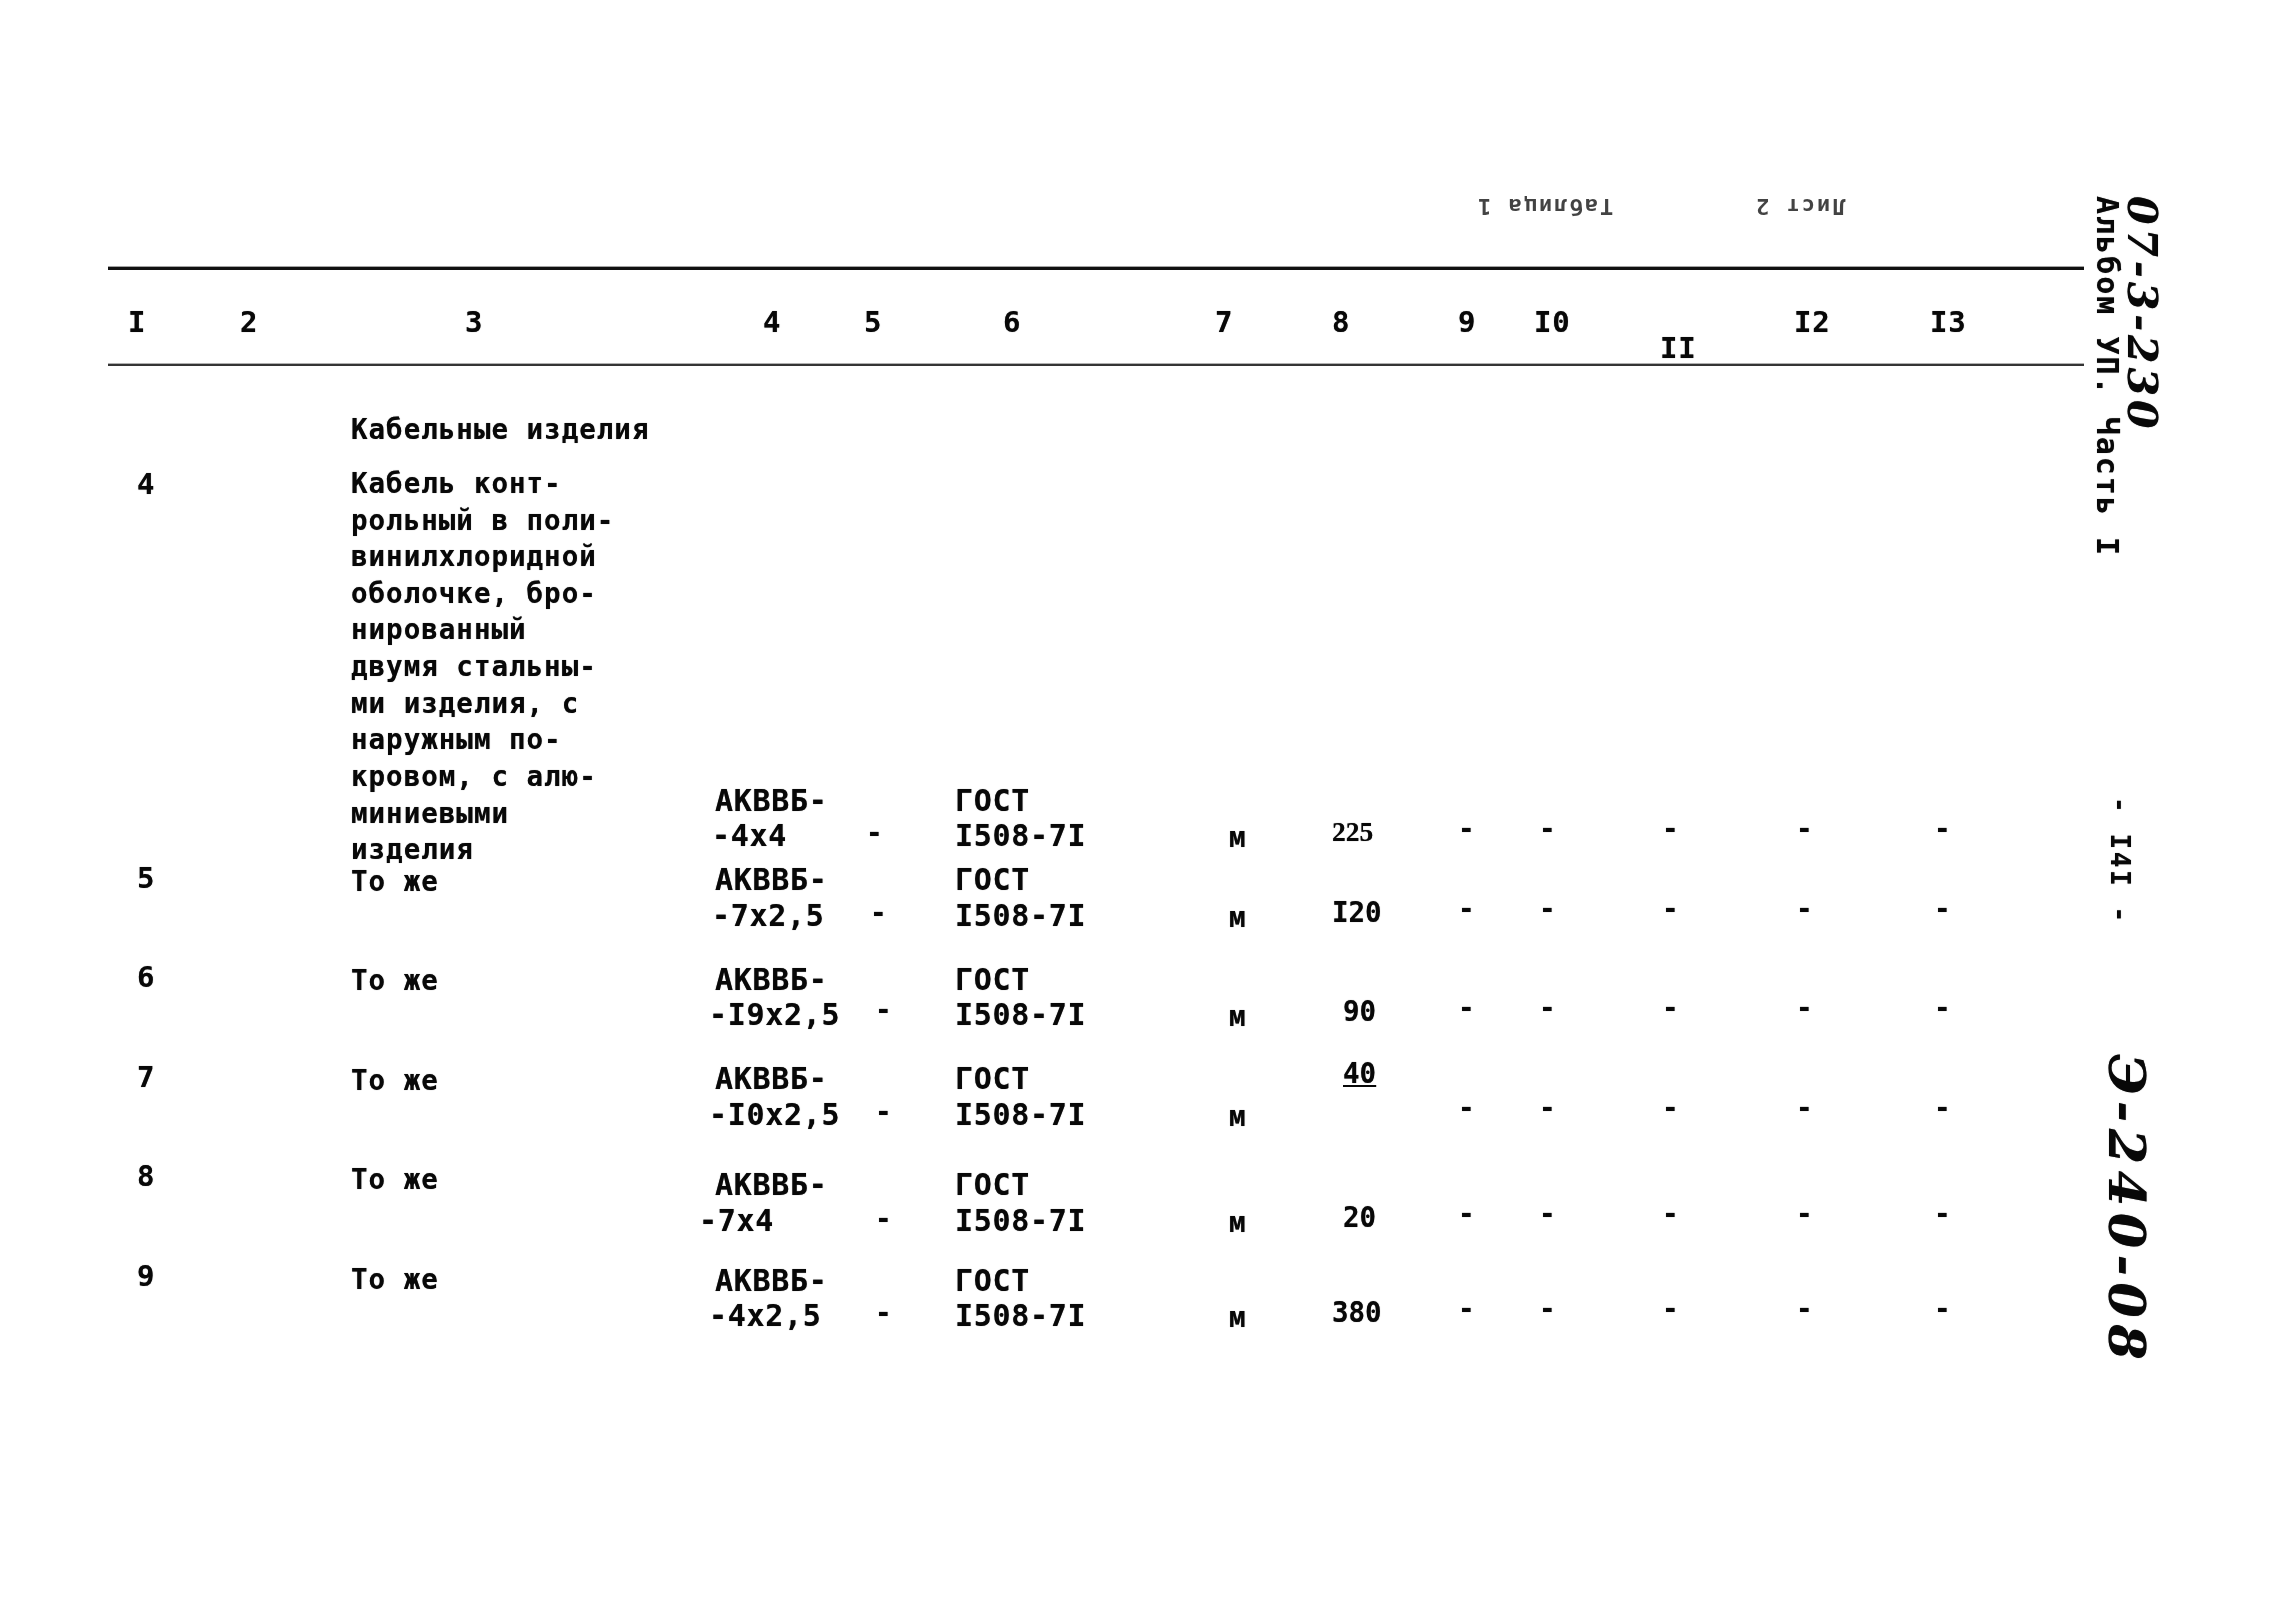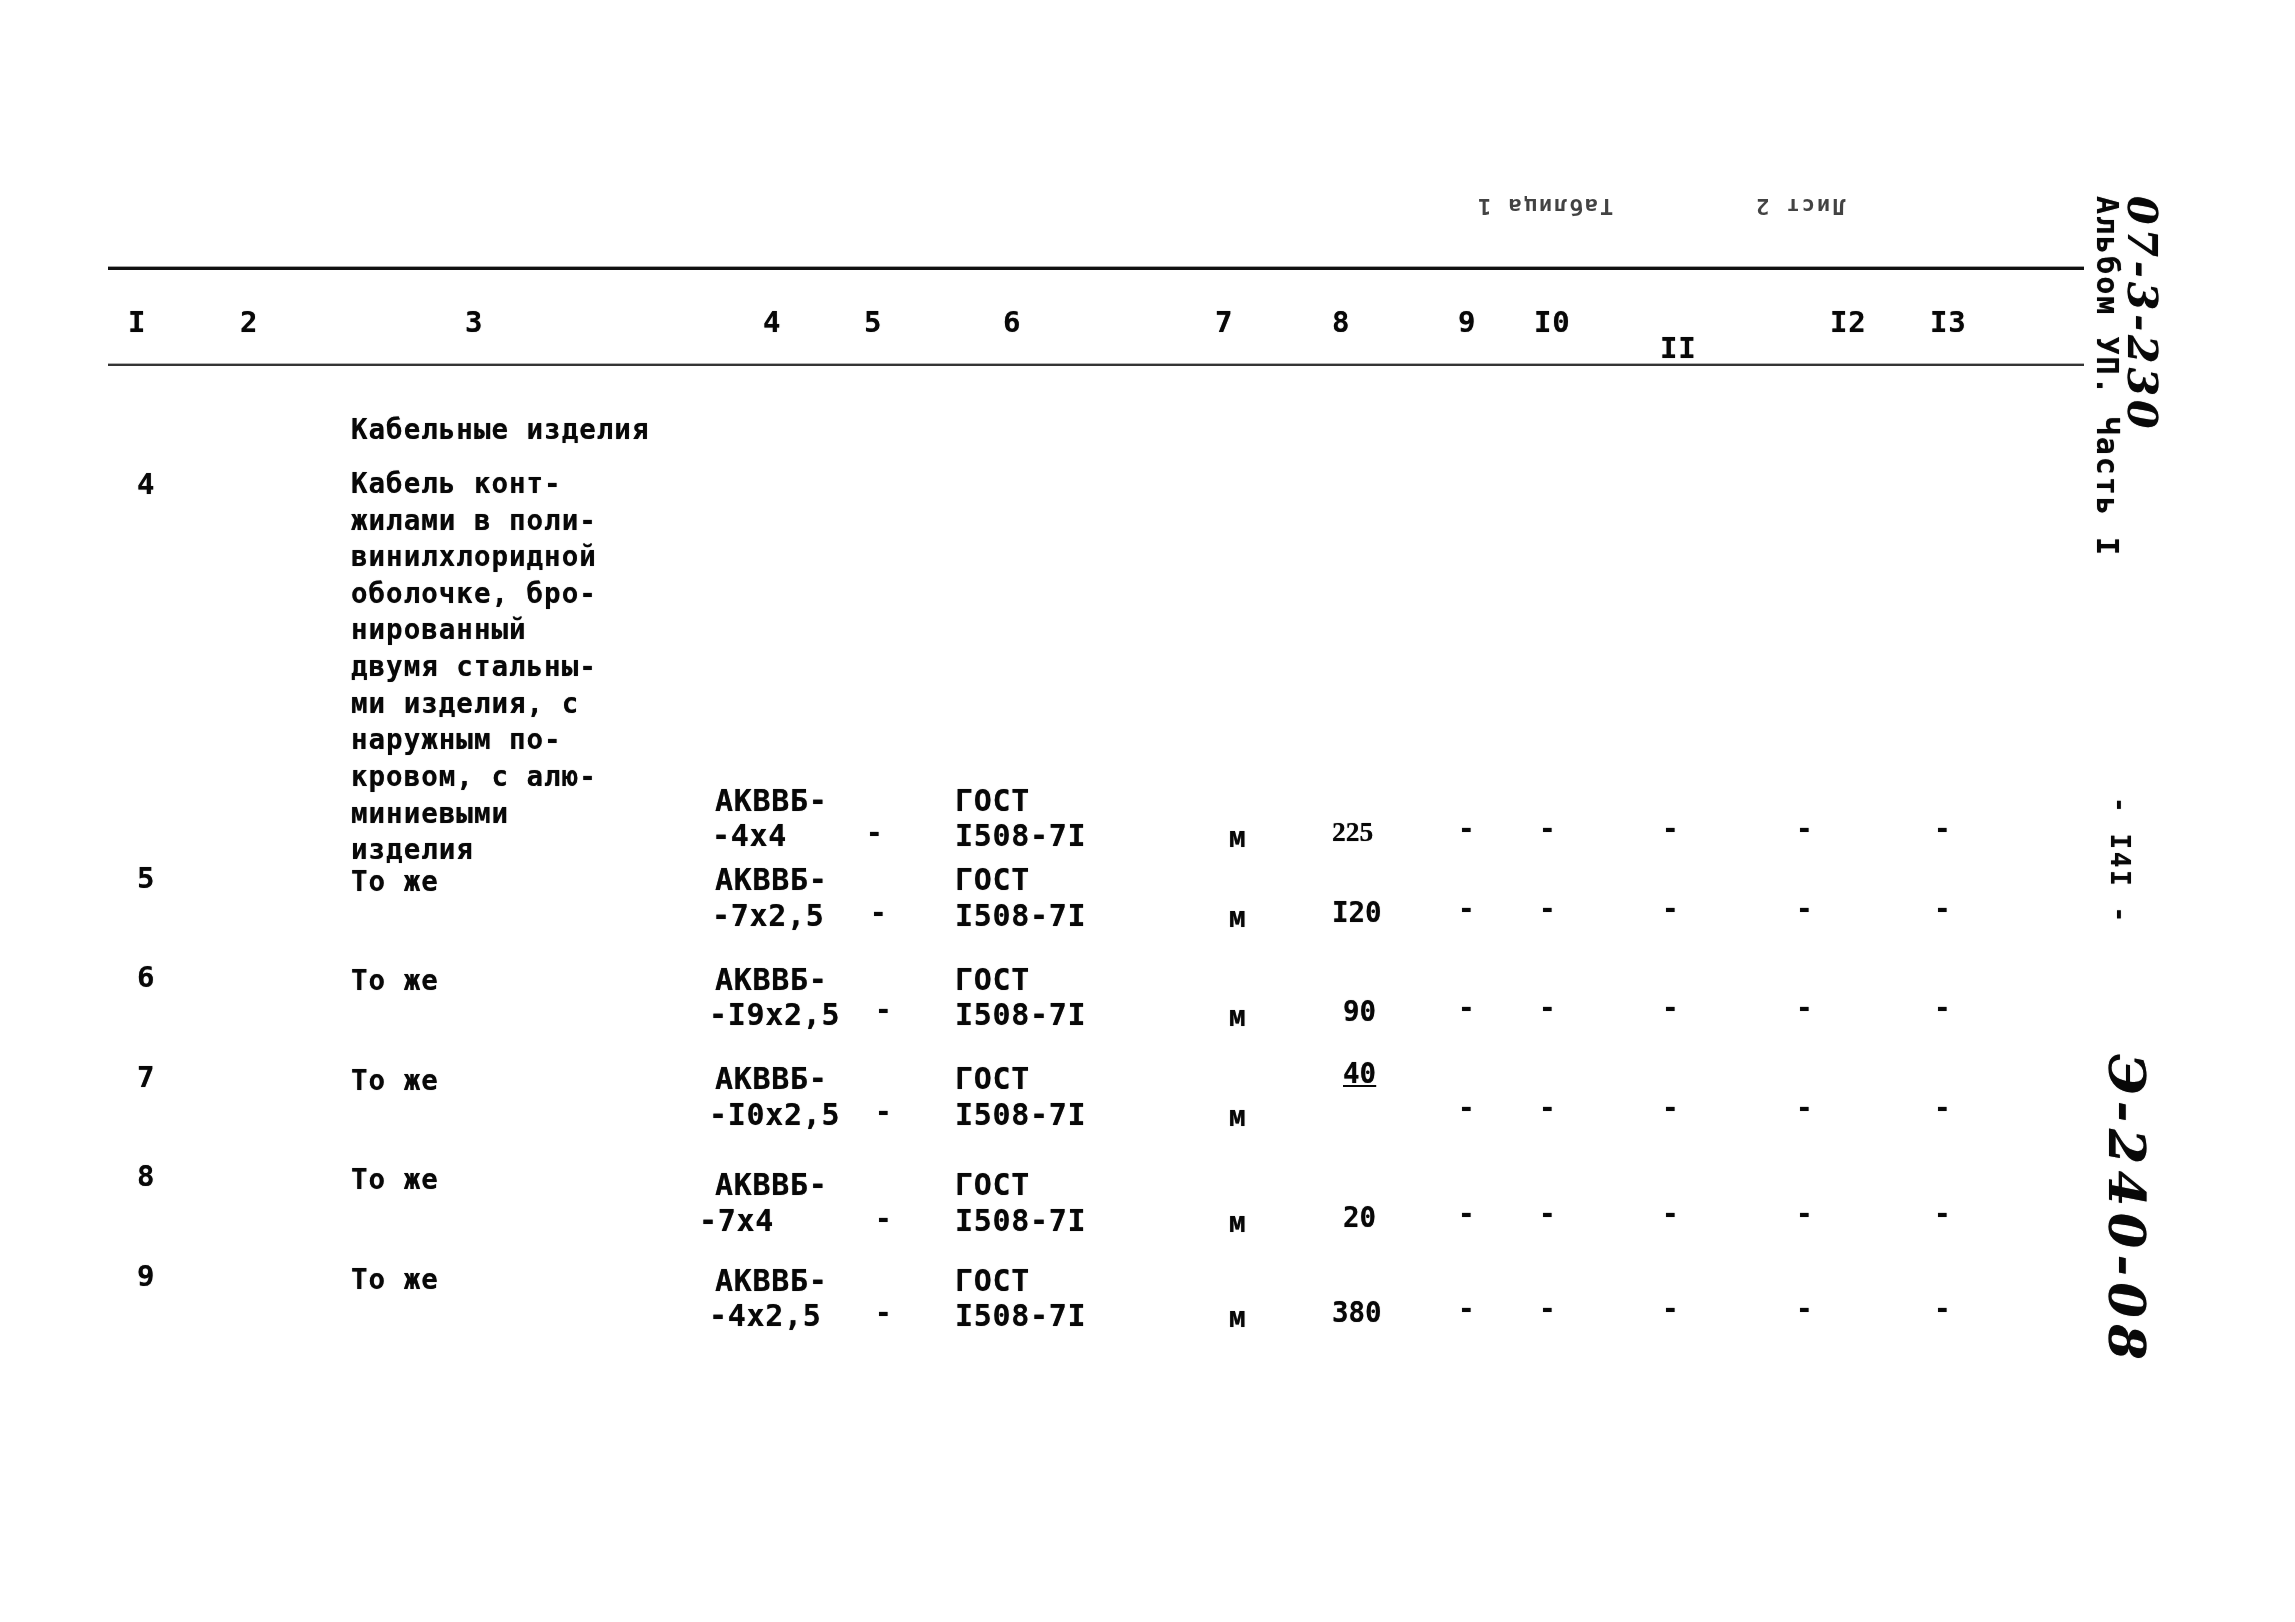--- a/index.html
+++ b/index.html
@@ -137,29 +137,29 @@
   <div class="cell hdrnum inkshadow" style="left:240px;  top:308px;">2</div>
   <div class="cell hdrnum inkshadow" style="left:465px;  top:308px;">3</div>
   <div class="cell hdrnum inkshadow" style="left:763px; top:308px;">4</div>
   <div class="cell hdrnum inkshadow" style="left:864px; top:308px;">5</div>
   <div class="cell hdrnum inkshadow" style="left:1003px; top:308px;">6</div>
   <div class="cell hdrnum inkshadow" style="left:1215px; top:308px;">7</div>
   <div class="cell hdrnum inkshadow" style="left:1332px; top:308px;">8</div>
   <div class="cell hdrnum inkshadow" style="left:1458px; top:308px;">9</div>
   <div class="cell hdrnum inkshadow" style="left:1534px; top:308px;">I0</div>
   <div class="cell hdrnum inkshadow" style="left:1660px; top:308px;margin-top:26px;">II</div>
-  <div class="cell hdrnum inkshadow" style="left:1794px; top:308px;margin-left:36px;">I2</div>
+  <div class="cell hdrnum inkshadow" style="left:1794px; top:308px;">I2</div>
   <div class="cell hdrnum inkshadow" style="left:1930px; top:308px;">I3</div>
 
   <div class="cell desc inkshadow" style="left:351px; top:412px;">Кабельные изделия</div>
 
   <div class="cell rownum inkshadow" style="left:137px; top:470px;">4</div>
 
   <div class="cell desc inkshadow" style="left:351px; top:466px;">Кабель конт-</div>
-  <div class="cell desc inkshadow" style="left:351px; top:503px;">жилами в поли-</div>
+  <div class="cell desc inkshadow" style="left:351px; top:503px;">рольный в поли-</div>
   <div class="cell desc inkshadow" style="left:351px; top:539px;">винилхлоридной</div>
   <div class="cell desc inkshadow" style="left:351px; top:576px;text-align:right;">оболочке, бро-</div>
   <div class="cell desc inkshadow" style="left:351px; top:612px;">нированный</div>
   <div class="cell desc inkshadow" style="left:351px; top:649px;">двумя стальны-</div>
   <div class="cell desc inkshadow" style="left:351px; top:686px;">ми изделия, с</div>
   <div class="cell desc inkshadow" style="left:351px; top:722px;">наружным по-</div>
   <div class="cell desc inkshadow" style="left:351px; top:759px;">кровом, с алю-</div>
   <div class="cell desc inkshadow" style="left:351px; top:796px;">миниевыми</div>
   <div class="cell desc inkshadow" style="left:351px; top:832px;">изделия</div>
 

